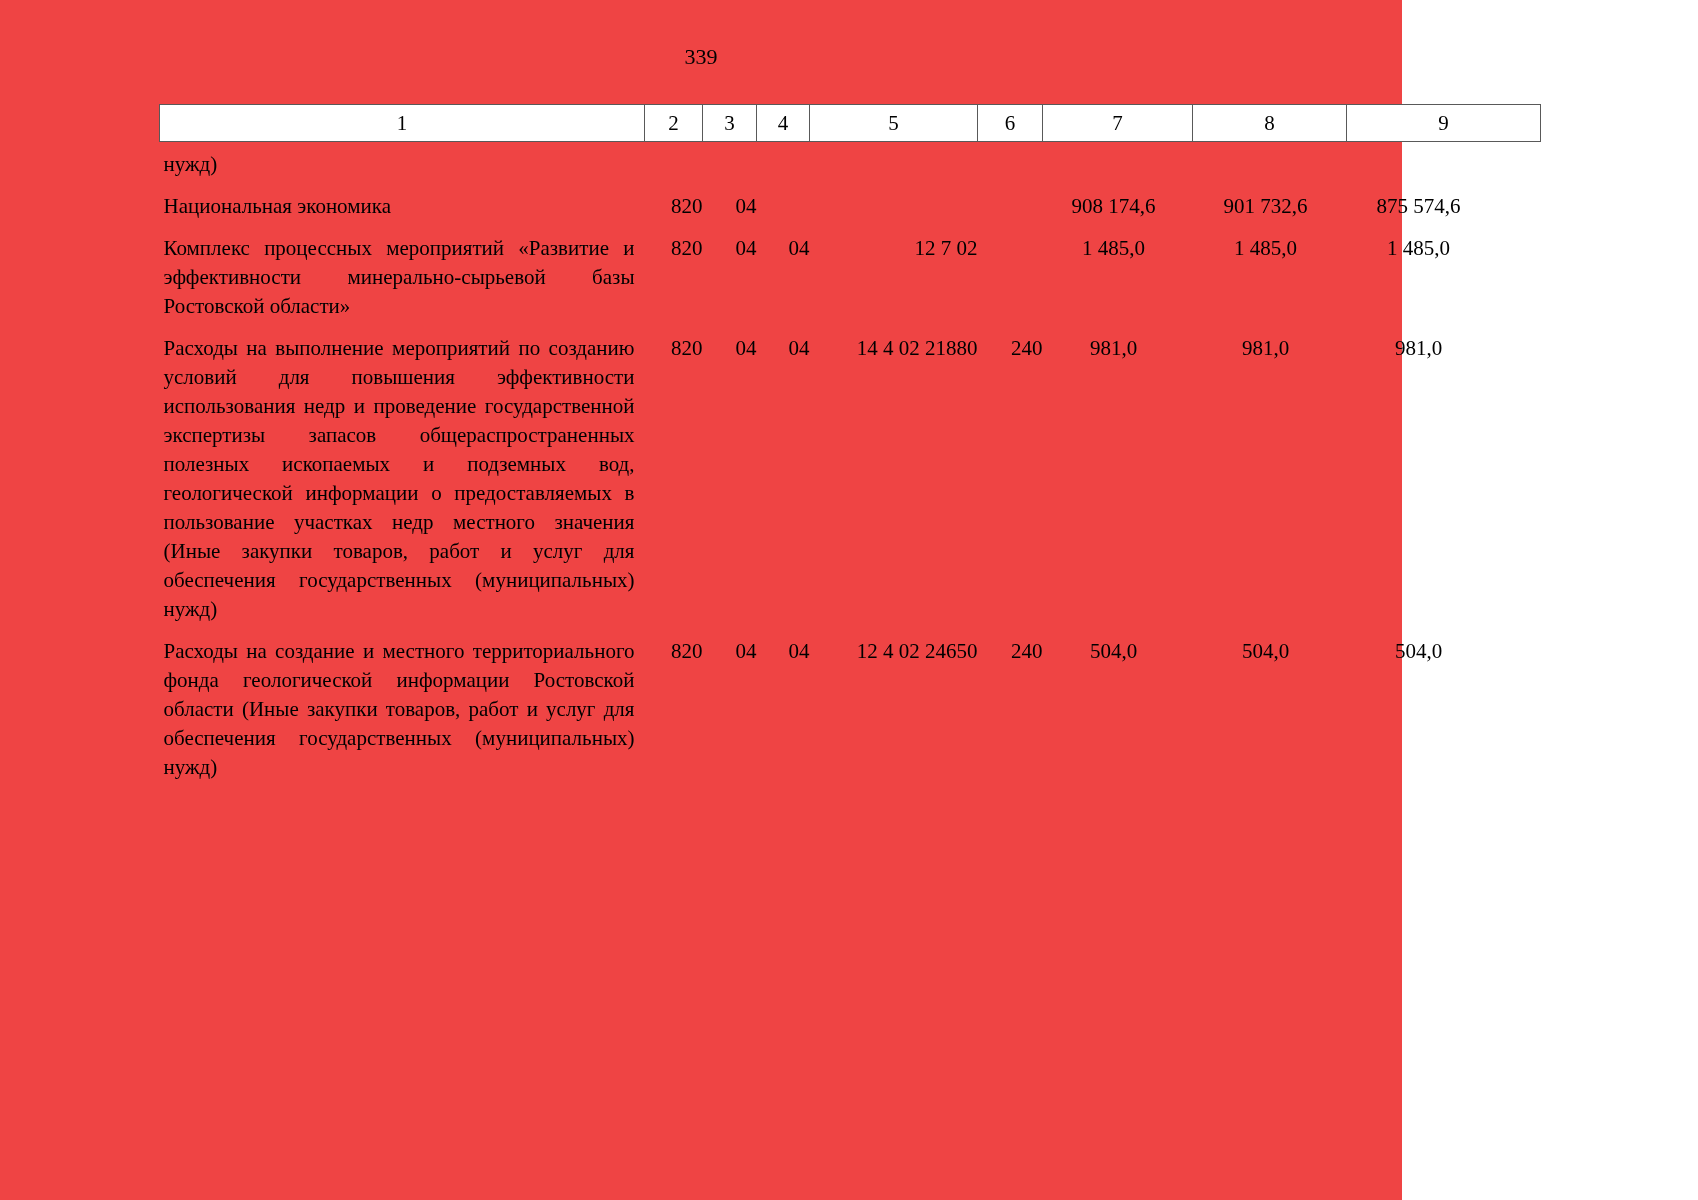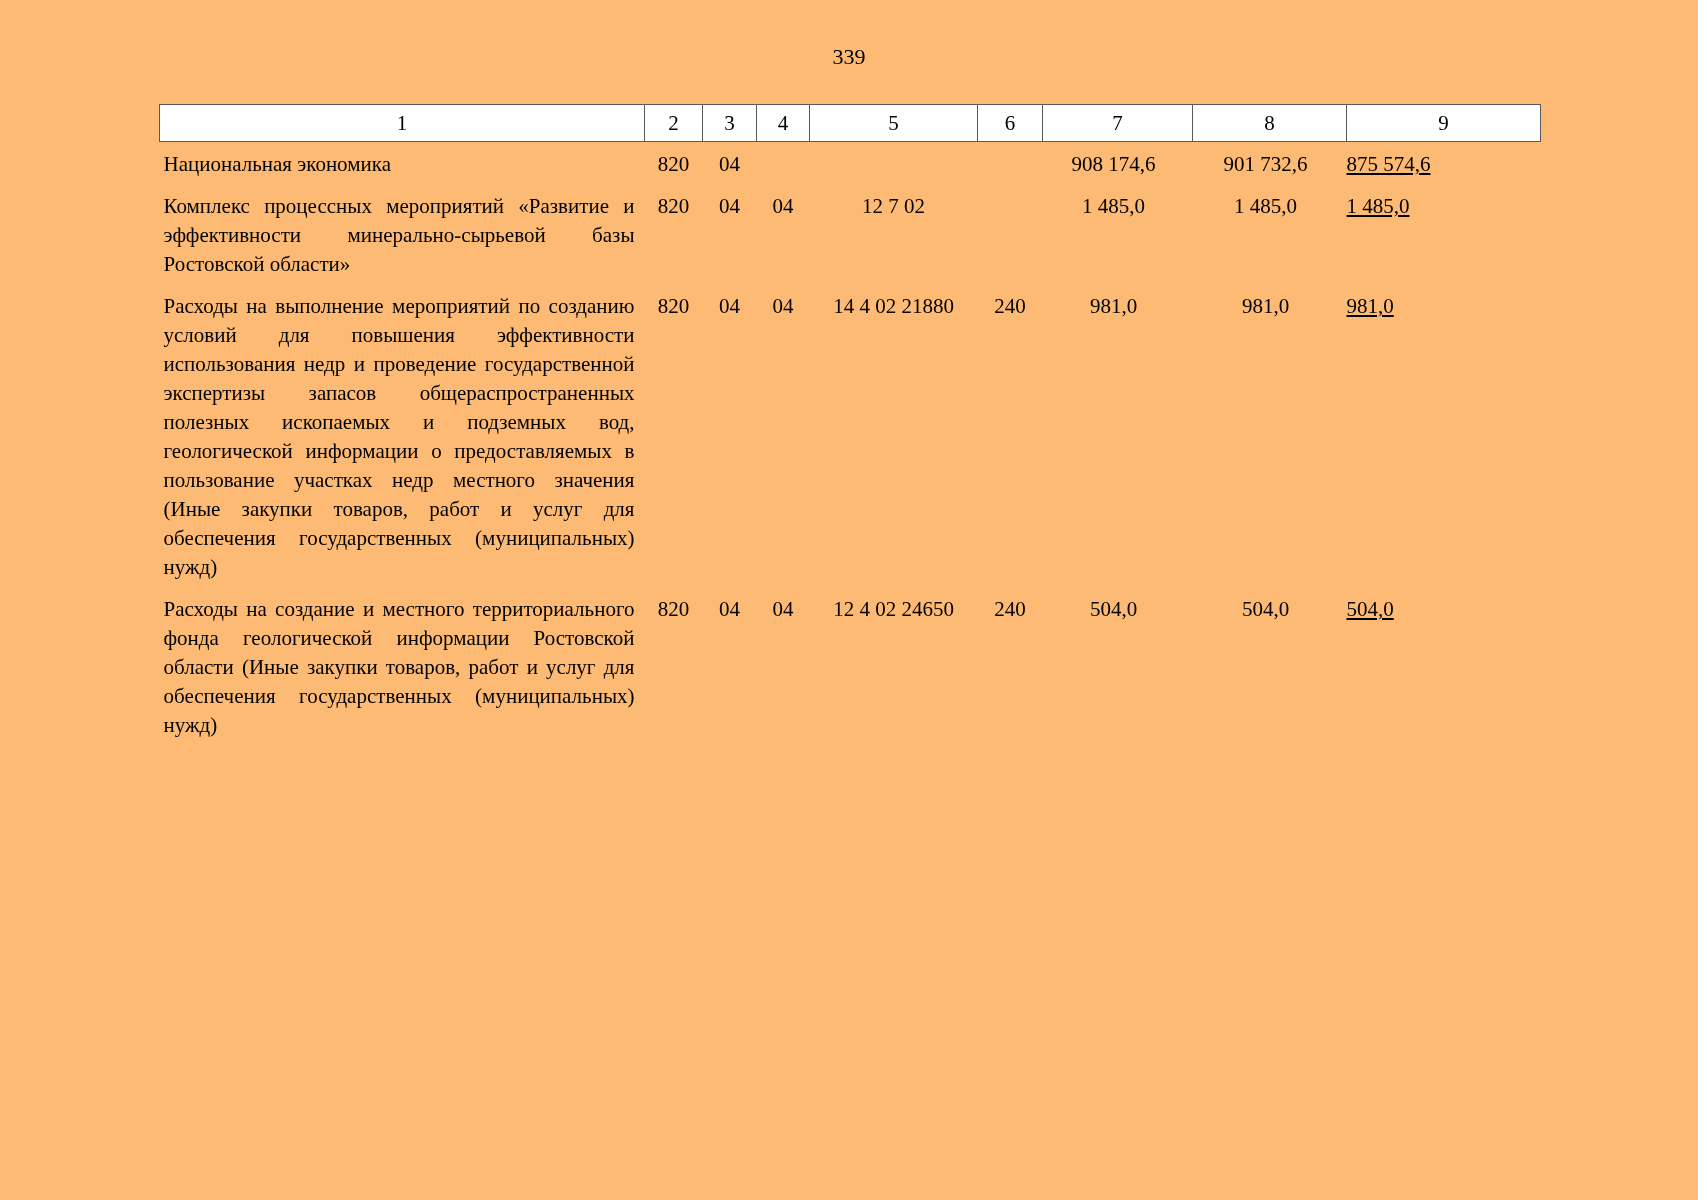--- a/index.html
+++ b/index.html
@@ -7,23 +7,23 @@
   body {
     width: 1698px;
     height: 1200px;
     font-family: "Liberation Serif", serif;
     color: #000000;
     position: relative;
     overflow: hidden;
   }
   .page {
     position: relative;
-    width: 1698px;
+    width: 1402px;
     height: 1200px;
-    background: #fdba74;
+    background: #ef4444;
   }
   .page-number {
     position: absolute;
     top: 44px;
     left: 0;
     width: 100%;
     text-align: center;
     font-size: 22px;
     line-height: 26px;
   }
@@ -51,23 +51,23 @@
     line-height: 29px;
     font-size: 21px;
   }
   tbody tr:first-child td { padding-top: 8px; }
   td.c1 {
     text-align: justify;
     text-align-last: left;
     padding-left: 4px;
     padding-right: 10px;
   }
-  td.c2, td.c3, td.c4, td.c5, td.c6 { text-align: center; }
+  td.c2, td.c3, td.c4, td.c5, td.c6 { text-align: right; }
   td.c7, td.c8 { text-align: center; padding-right: 8px; }
-  td.c9 { text-align: left; padding-right: 50px; text-decoration: underline; }
+  td.c9 { text-align: center; padding-right: 50px; }
 </style>
 </head>
 <body>
 
 <div class="page">
 
   <div class="page-number">339</div>
 
   <table class="budget">
     <colgroup>
@@ -88,20 +88,31 @@
         <th>3</th>
         <th>4</th>
         <th>5</th>
         <th>6</th>
         <th>7</th>
         <th>8</th>
         <th>9</th>
       </tr>
     </thead>
     <tbody>
+        <tr>
+          <td class="c1">нужд)</td>
+          <td class="c2"></td>
+          <td class="c3"></td>
+          <td class="c4"></td>
+          <td class="c5"></td>
+          <td class="c6"></td>
+          <td class="c7"></td>
+          <td class="c8"></td>
+          <td class="c9"></td>
+        </tr>
         <tr>
           <td class="c1">Национальная экономика</td>
           <td class="c2">820</td>
           <td class="c3">04</td>
           <td class="c4"></td>
           <td class="c5"></td>
           <td class="c6"></td>
           <td class="c7">908 174,6</td>
           <td class="c8">901 732,6</td>
           <td class="c9">875 574,6</td>

